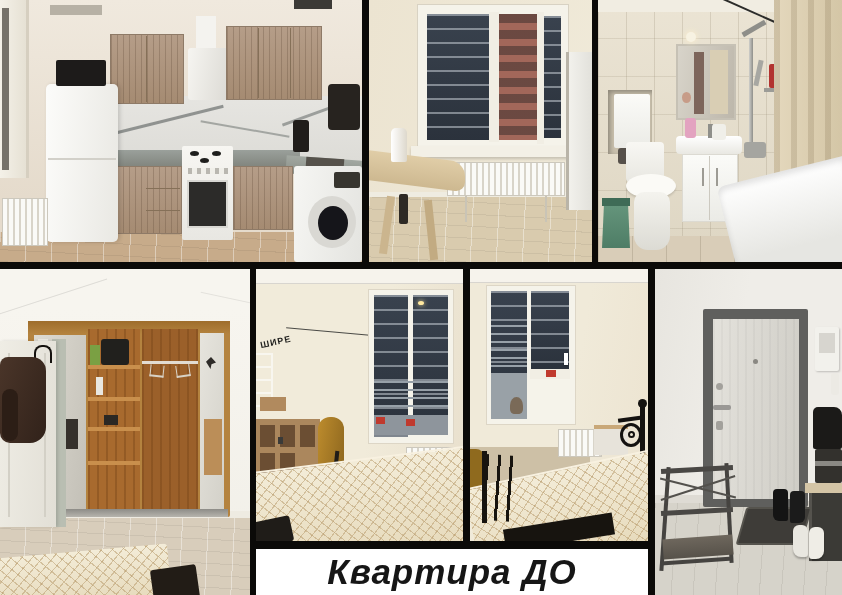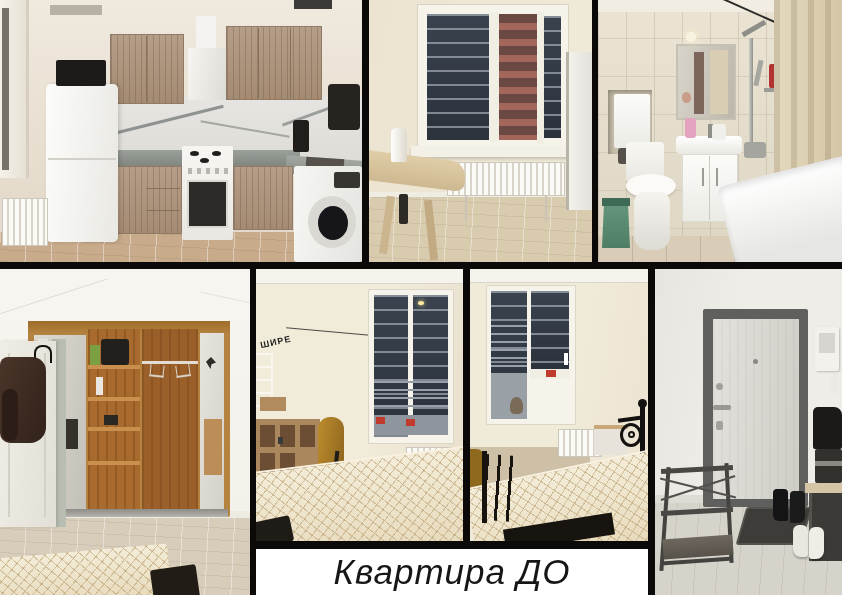--- a/index.html
+++ b/index.html
@@ -26,21 +26,21 @@
     repeating-linear-gradient(90deg, rgba(150,138,115,.25) 0 1px, rgba(0,0,0,0) 1px 28px),
     repeating-linear-gradient(180deg, rgba(150,138,115,.20) 0 1px, rgba(0,0,0,0) 1px 38px),
     linear-gradient(#ebe4d4,#ded6c3);}
   .plank{background:
     repeating-linear-gradient(93deg, rgba(255,255,255,.40) 0 1px, rgba(0,0,0,0) 1px 26px),
     repeating-linear-gradient(183deg, rgba(0,0,0,.06) 0 1px, rgba(0,0,0,0) 1px 12px),
     #d2c4a8;}
   .whitebox{background:linear-gradient(#fbfbf8,#ebebe6);}
   .caption{position:absolute;left:256px;top:549px;width:392px;height:46px;background:#ffffff;
     display:flex;align-items:center;justify-content:center;}
-  .caption span{font-size:35px;font-weight:400;font-style:italic;color:#161616;letter-spacing:1px;}
+  .caption span{font-size:35px;font-weight:700;font-style:italic;color:#161616;letter-spacing:1px;}
   .decal{font-size:9px;font-weight:700;color:#1d1d1b;letter-spacing:1px;transform:rotate(-12deg);}
 </style>
 </head>
 <body>
 
 <div id="stage">
 
   <div class="photo" style="left:0;top:0;width:362px;height:262px;background:linear-gradient(#f0e9de,#e5dbcc 75%);">
     <div class="a" style="left:294px;top:0;width:38px;height:9px;background:#3c3a36;"></div>
     <div class="a" style="left:50px;top:5px;width:52px;height:10px;background:#b7b1a5;"></div>

